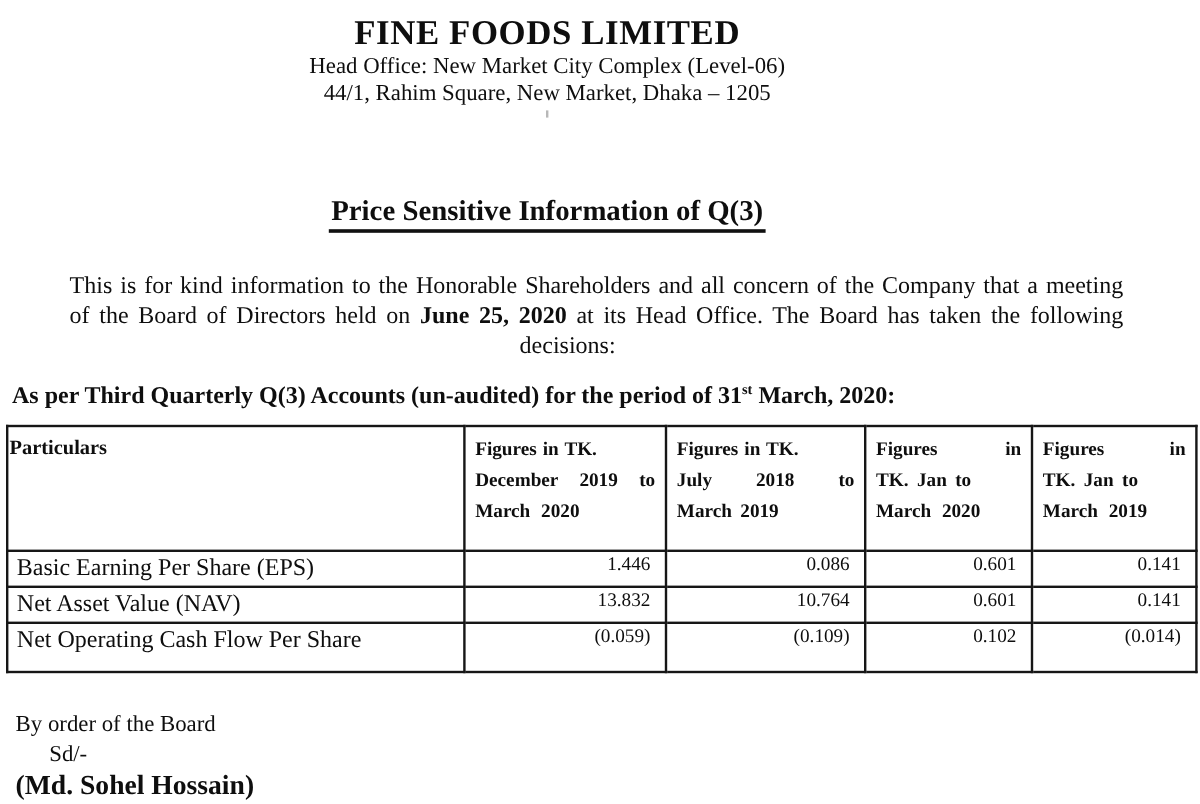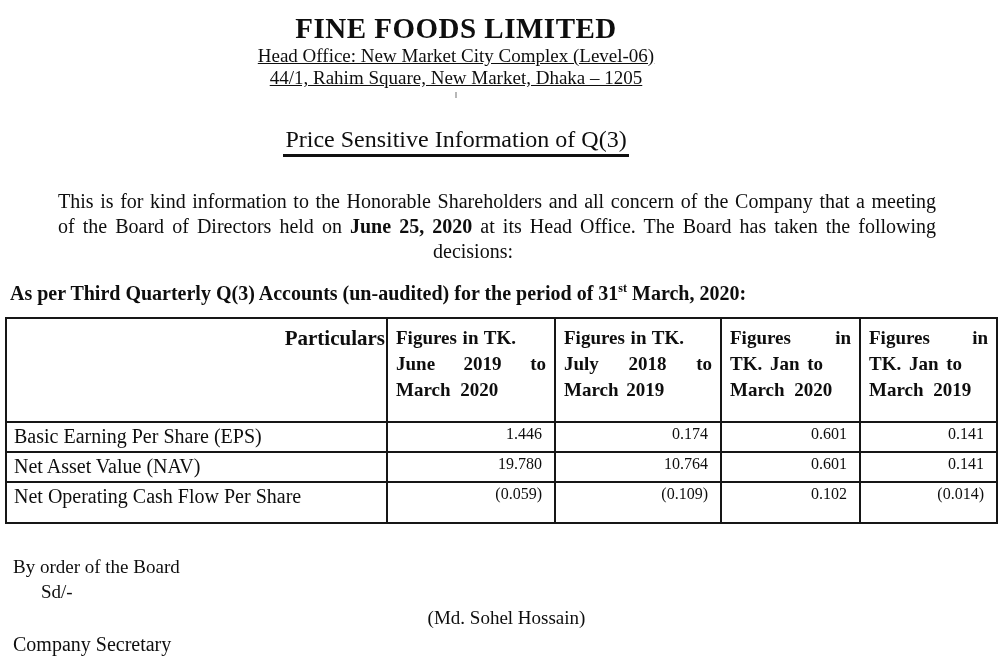--- a/index.html
+++ b/index.html
@@ -8,30 +8,31 @@
     background: #ffffff;
     font-family: "Liberation Serif", serif;
     color: #0e0e0e;
     overflow: hidden;
   }
   .page { position: relative; width: 1000px; height: 660px; }
 
   
   .doc-header { padding-top: 12px; width: 912px; text-align: center; }
   .company-name { margin: 0; font-size: 29px; font-weight: bold; line-height: 33px; letter-spacing: 0.5px; }
-  .addr { font-size: 19px; line-height: 22px; text-decoration: underline; }
+  .addr { font-size: 19px; line-height: 22px; }
 
   
   .title-row { width: 912px; text-align: center; margin-top: 36px; }
   .doc-title {
     display: inline-block;
-    font-size: 24px; font-weight: normal;
+    font-size: 24px; font-weight: bold;
     border-bottom: 3px solid #101010;
     padding: 0 2px 1px 2px;
     line-height: 28px;
+    margin-top: 37px;
   }
 
   
   .intro { margin: 32px 0 0 10px; width: 926px; font-size: 20px; line-height: 25px; }
   .jline { text-align: justify; text-align-last: justify; margin-left: 48px; }
   .nline { text-align: center; }
 
   
   .section-heading { margin: 18px 0 0 10px; font-size: 20px; font-weight: bold; line-height: 23px; }
   .section-heading sup { font-size: 12px; line-height: 0; }
@@ -42,45 +43,45 @@
     table-layout: fixed;
     margin: 12px 0 0 5px;
     width: 991px;
   }
   .data-table th, .data-table td {
     border: 2px solid #161616;
     overflow: hidden;
   }
   .hdr-row { height: 104px; }
   .th-part {
-    font-size: 21px; font-weight: bold;
-    text-align: right; vertical-align: top;
+    font-size: 17px; font-weight: bold;
+    text-align: left; vertical-align: top;
     padding-top: 7px;
   }
   .th-fig {
-    font-size: 19px; font-weight: bold;
+    font-size: 16px; font-weight: bold;
     text-align: left; vertical-align: top;
     padding: 6px 8px 0 8px;
     line-height: 26px;
   }
   .hj  { text-align: justify; text-align-last: justify; }
   .hs1 { word-spacing: 1px; }
   .hs3 { word-spacing: 3px; }
   .hs5 { word-spacing: 5px; }
   .row-a { height: 30px; }
   .row-b { height: 30px; }
   .row-c { height: 41px; }
   .td-label { font-size: 20px; text-align: left; vertical-align: top; padding: 2px 12px 0 7px; }
   .td-value { font-size: 16px; text-align: right; vertical-align: top; padding: 2px 12px 0 0; }
 
   
   .signature { margin: 30px 0 0 13px; }
   .sig-byorder { font-size: 19px; line-height: 25px; }
   .sig-sd { font-size: 19px; line-height: 25px; margin-left: 28px; }
-  .sig-name { font-size: 19px; line-height: 27px; font-weight: normal; text-align: center; }
+  .sig-name { font-size: 23px; line-height: 27px; font-weight: bold; }
   .sig-designation { font-size: 20px; line-height: 26px; }
 
   
   .artifact { position: absolute; left: 455px; top: 92px; width: 2px; height: 6px; background: #9a9a9a; opacity: .7; }
 </style>
 </head>
 <body>
 
 <div class="page">
 
@@ -110,21 +111,21 @@
         <col style="width:168px">
         <col style="width:166px">
         <col style="width:139px">
         <col style="width:137px">
     </colgroup>
     <thead>
       <tr class="hdr-row">
         <th class="th-part">Particulars</th>
         <th class="th-fig">
           <div class="hs1">Figures in TK.</div>
-          <div class="hj">June 2019 to</div>
+          <div class="hj">December 2019 to</div>
           <div class="hs5">March 2020</div>
         </th>
         <th class="th-fig">
           <div class="hs1">Figures in TK.</div>
           <div class="hj">July 2018 to</div>
           <div class="hs3">March 2019</div>
         </th>
         <th class="th-fig">
           <div class="hj">Figures in</div>
           <div class="hs3">TK. Jan to</div>
@@ -134,27 +135,27 @@
           <div class="hj">Figures in</div>
           <div class="hs3">TK. Jan to</div>
           <div class="hs5">March 2019</div>
         </th>
       </tr>
     </thead>
     <tbody>
       <tr class="row-a">
         <td class="td-label">Basic Earning Per Share (EPS)</td>
         <td class="td-value">1.446</td>
-        <td class="td-value">0.174</td>
+        <td class="td-value">0.086</td>
         <td class="td-value">0.601</td>
         <td class="td-value">0.141</td>
       </tr>
       <tr class="row-b">
         <td class="td-label">Net Asset Value (NAV)</td>
-        <td class="td-value">19.780</td>
+        <td class="td-value">13.832</td>
         <td class="td-value">10.764</td>
         <td class="td-value">0.601</td>
         <td class="td-value">0.141</td>
       </tr>
       <tr class="row-c">
         <td class="td-label">Net Operating Cash Flow Per Share</td>
         <td class="td-value">(0.059)</td>
         <td class="td-value">(0.109)</td>
         <td class="td-value">0.102</td>
         <td class="td-value">(0.014)</td>

